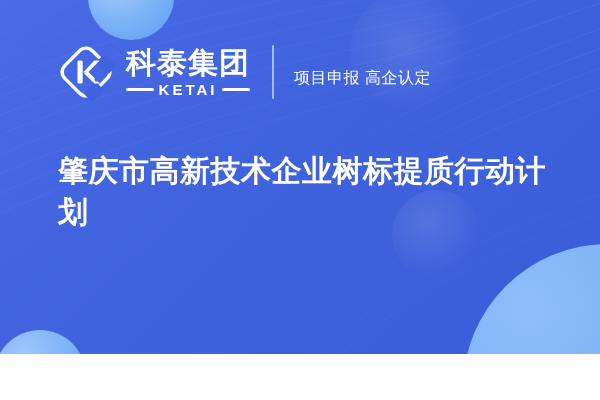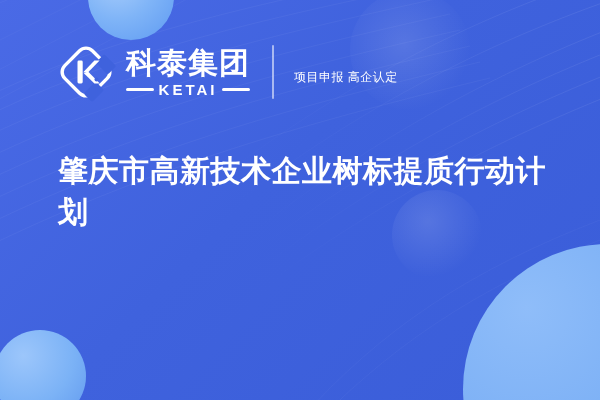--- a/index.html
+++ b/index.html
@@ -7,21 +7,21 @@
     padding: 0;
     background: #ffffff;
   }
   body {
     font-family: "Liberation Sans", "DejaVu Sans", sans-serif;
   }
 
   .banner {
     position: relative;
     width: 600px;
-    height: 400px;
+    height: 354px;
     overflow: hidden;
     background: linear-gradient(135deg, #4a6ae6 0%, #3f62dd 45%, #3a5dd9 100%);
   }
 
   
   .bg-weave {
     position: absolute;
     inset: 0;
     pointer-events: none;
     opacity: .55;
@@ -129,21 +129,21 @@
   }
   .slogan-main {
     color: #ffffff;
     font-size: 25px;
     line-height: 1.18;
     letter-spacing: 1px;
     white-space: nowrap;
   }
   .slogan-sub {
     color: #ffffff;
-    font-size: 12px;
+    font-size: 16px;
     line-height: 1.3;
     margin-top: 12px;
     letter-spacing: .5px;
     white-space: nowrap;
   }
 
   
   .headline {
     position: absolute;
     left: 58px;

